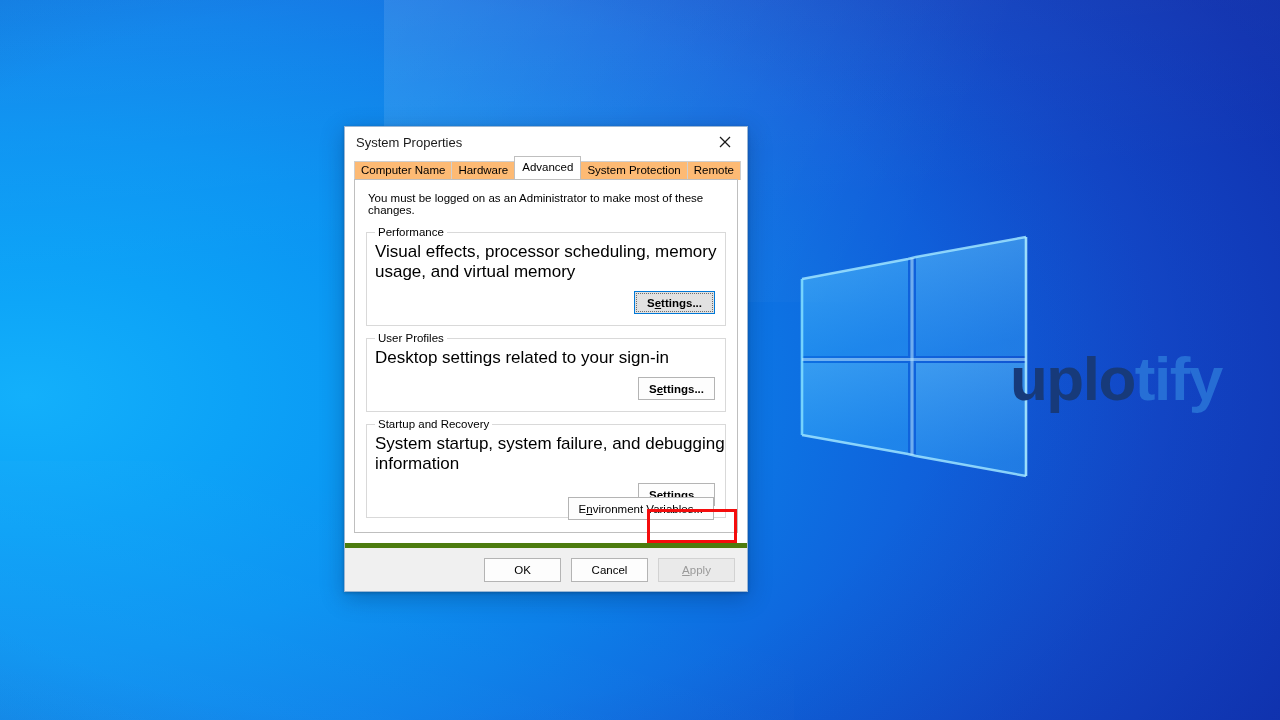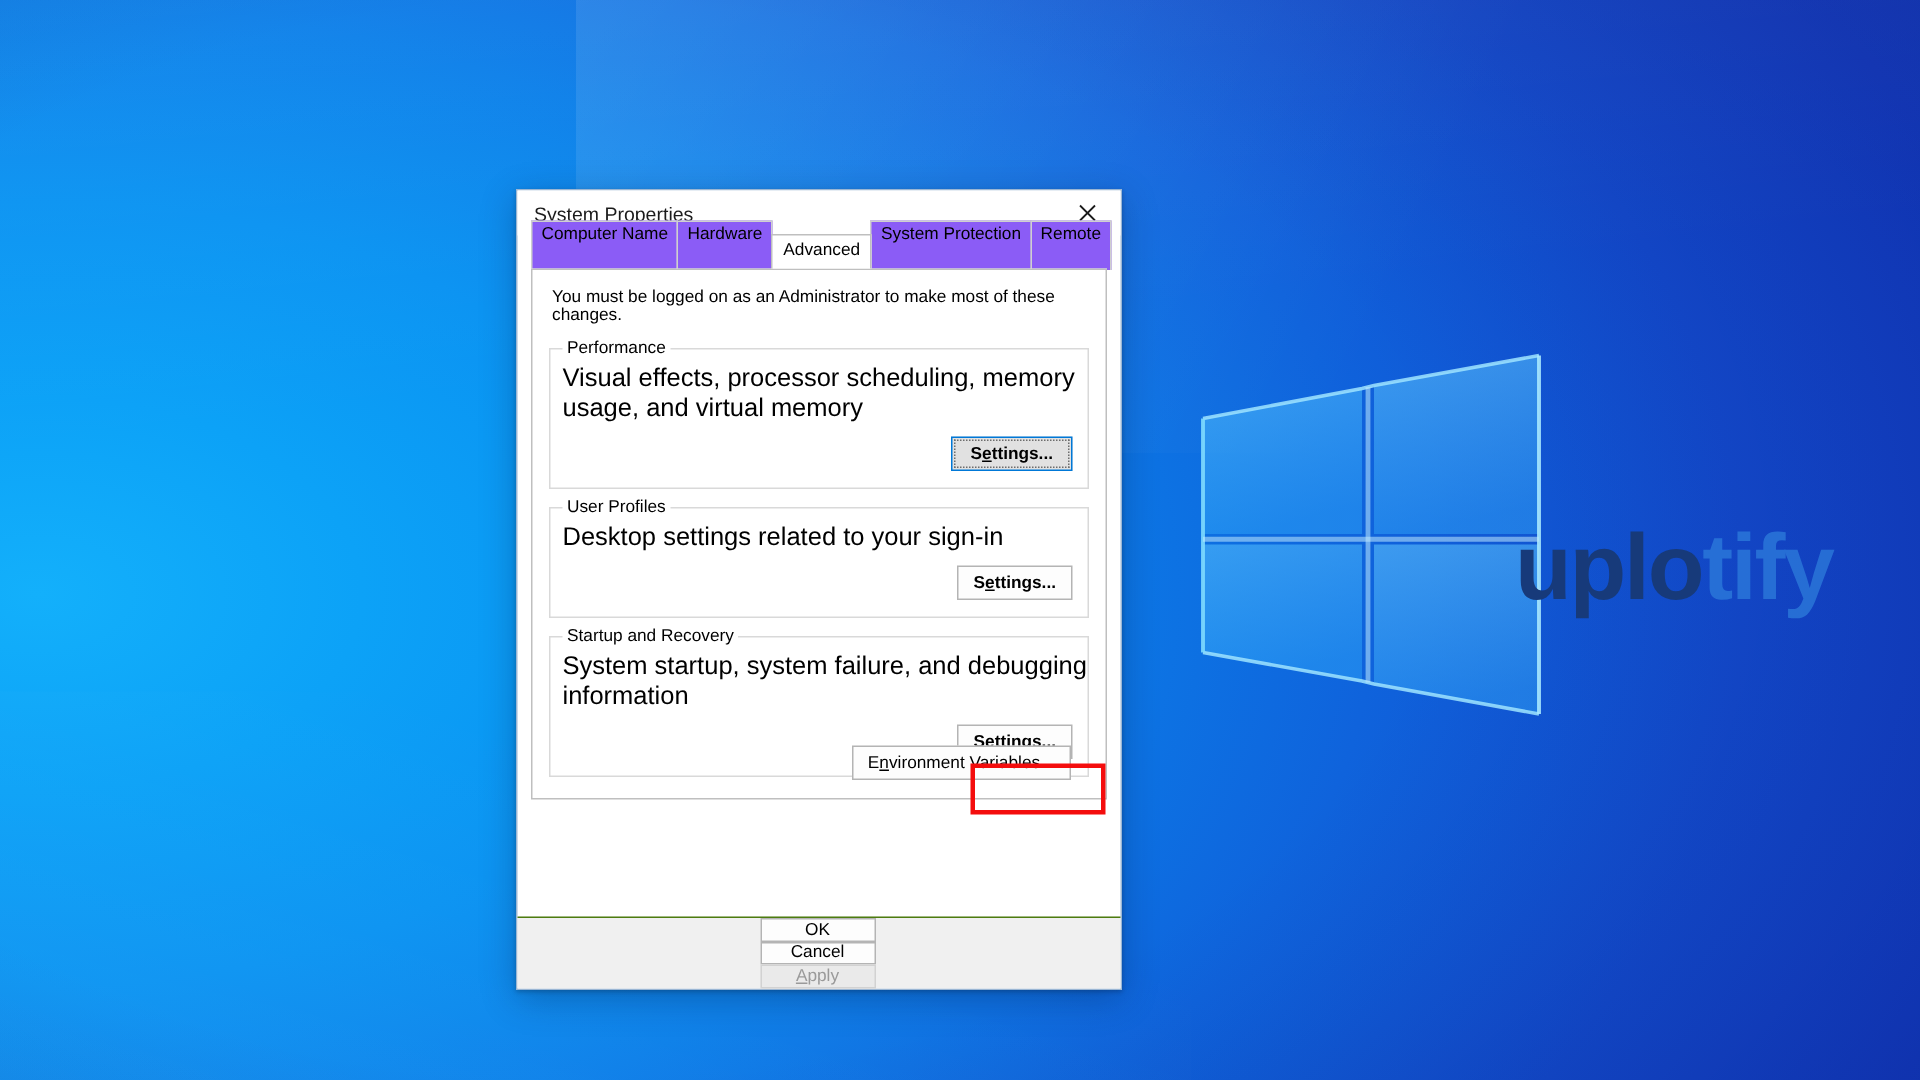--- a/index.html
+++ b/index.html
@@ -89,21 +89,21 @@
   }
   #watermark .wm-dark  { color: #173a7a; }
   #watermark .wm-light { color: #2f7fdd; opacity: 0.72; }
 
   
   #dialog {
     position: absolute;
     left: 344px;
     top: 126px;
     width: 404px;
-    height: 534px;
+    height: 466px;
     background: #ffffff;
     border: 1px solid #9ab6d4;
     box-shadow: 0 6px 22px rgba(0, 25, 70, 0.30), 0 1px 3px rgba(0,0,0,0.22);
     box-sizing: border-box;
     font-size: 12px;
     color: #000;
   }
 
   #titlebar {
     position: relative;
@@ -134,24 +134,24 @@
   #tabstrip {
     position: relative;
     height: 22px;
     margin: 0 8px 0 9px;
     display: flex;
     align-items: flex-end;
   }
   .tab {
     font-size: 11.5px;
     color: #000;
-    background: #8b5cf6;
+    background: #fdba74;
     border: 1px solid #cfcfcf;
     border-bottom: none;
-    padding: 2px 6px 17px 6px;
+    padding: 2px 6px 3px 6px;
     margin-right: -1px;
     line-height: 13px;
     position: relative;
     top: 1px;
     cursor: default;
     white-space: nowrap;
   }
   .tab.active {
     background: #ffffff;
     border-color: #bfbfbf;
@@ -247,27 +247,26 @@
   #env-btn { min-width: 126px; }
 
   
   #footer {
     position: absolute;
     left: 0;
     right: 0;
     bottom: 0;
     height: 48px;
     background: #f0f0f0;
-    border-top: 1px solid #4d7c0f;
+    border-top: 5px solid #4d7c0f;
     display: flex;
     align-items: center;
     justify-content: flex-end;
     padding-right: 12px;
     box-sizing: border-box;
-    flex-direction: column;
   }
   #footer .btn { min-width: 77px; margin-left: 10px; height: 24px; }
 
   
   #annotation-box {
     position: absolute;
     left: 292px;
     top: 329px;
     width: 90px;
     height: 34px;

